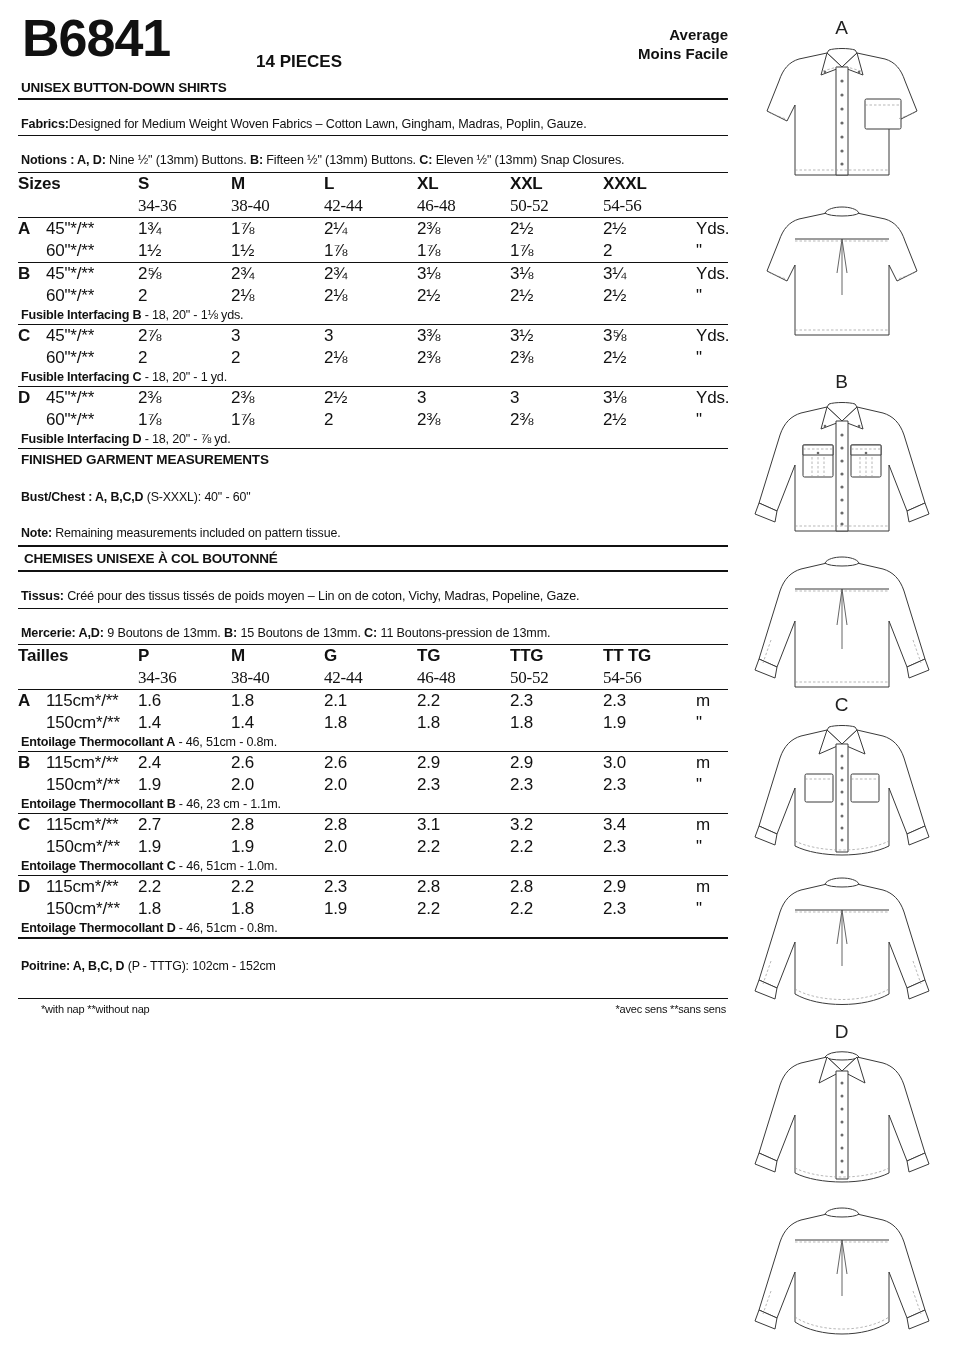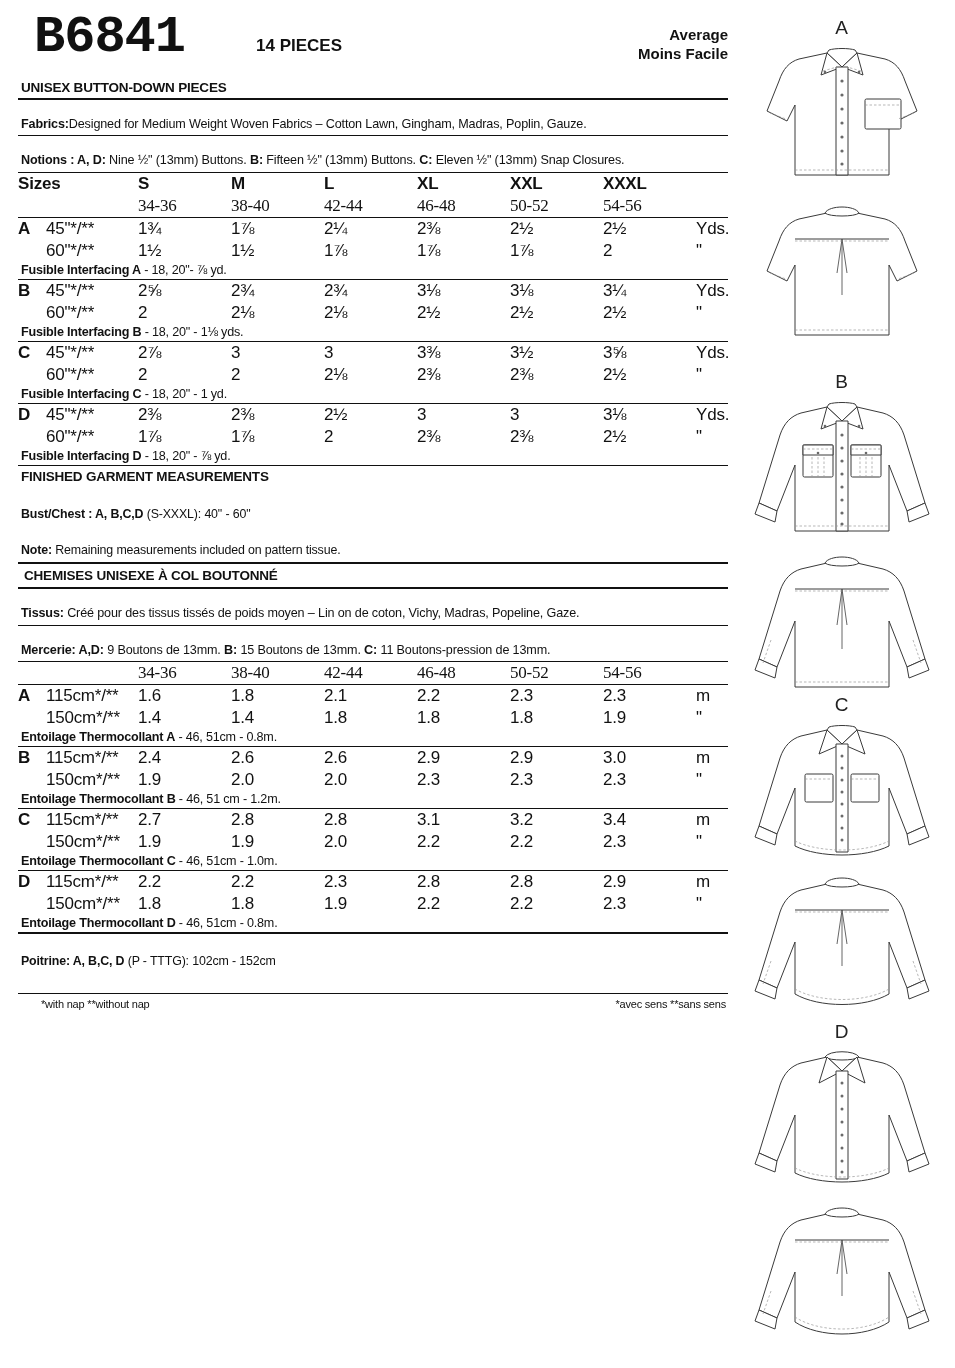--- a/index.html
+++ b/index.html
@@ -8,26 +8,26 @@
     font-family:"Liberation Sans","DejaVu Sans",sans-serif;
     color:#111;overflow:hidden;
   }
   .page{position:relative;width:955px;height:1368px;}
 
   
   .left{position:absolute;left:18px;top:0;width:710px;}
 
   .headrow{position:relative;height:78px;}
   .patno{
-    position:absolute;left:16px;top:12px;
+    position:absolute;left:4px;top:12px;
     font-size:52px;font-weight:bold;letter-spacing:-1px;
-    font-family:Liberation Mono, monospace;line-height:1;
+    font-family:Liberation Sans, sans-serif;line-height:1;
   }
   .pieces{
-    position:absolute;left:238px;top:36px;
+    position:absolute;left:238px;top:52px;
     font-size:17px;font-weight:bold;letter-spacing:0px;
     font-family:"Liberation Sans",sans-serif;
   }
   .diff{
     position:absolute;right:0;top:26px;text-align:right;
     font-size:15px;font-weight:bold;line-height:1.25;
   }
 
   .maintitle{
     font-size:13.5px;font-weight:bold;letter-spacing:-.2px;
@@ -82,21 +82,21 @@
 
     <div class="headrow">
       <div class="patno">B6841</div>
       <div class="pieces">14 PIECES</div>
       <div class="diff">
         <div>Average</div>
         <div>Moins Facile</div>
       </div>
     </div>
 
-    <div class="maintitle">UNISEX BUTTON-DOWN PIECES</div>
+    <div class="maintitle">UNISEX BUTTON-DOWN SHIRTS</div>
     <div class="rule2"></div>
 
     <div class="txtline">
       <b>Fabrics:</b><span>Designed for Medium Weight Woven Fabrics – Cotton Lawn, Gingham, Madras, Poplin, Gauze.</span>
     </div>
     <div class="rule"></div>
 
     <div class="txtline">
       <span style="font-weight:bold">Notions : A, D:</span><span> Nine ½" (13mm) Buttons. </span><span style="font-weight:bold">B:</span><span> Fifteen ½" (13mm) Buttons. </span><span style="font-weight:bold">C:</span><span> Eleven ½" (13mm) Snap Closures.</span>
     </div>
@@ -148,23 +148,20 @@
           <td class="c-sz">1½</td>
           <td class="c-sz">1½</td>
           <td class="c-sz">1⅞</td>
           <td class="c-sz">1⅞</td>
           <td class="c-sz">1⅞</td>
           <td class="c-sz">2</td>
           <td class="c-unit">"</td>
         </tr>
       </tbody>
         </table>
-      <div class="interf">
-        <b>Fusible Interfacing A</b><span> - 18, 20"- ⅞ yd.</span>
-      </div>
       <div class="rule"></div>
     </div>
 
     <div>
       <table class="y">
         <tbody>
             <tr>
           <td class="c-view">B</td>
           <td class="c-wid">45"*/**</td>
           <td class="c-sz">2⅝</td>
@@ -277,20 +274,30 @@
     </div>
     <div class="rule"></div>
 
     <div class="txtline">
       <span style="font-weight:bold">Mercerie: A,D:</span><span> 9 Boutons de 13mm. </span><span style="font-weight:bold">B:</span><span> 15 Boutons de 13mm. </span><span style="font-weight:bold">C:</span><span> 11 Boutons-pression de 13mm.</span>
     </div>
     <div class="rule"></div>
 
     <table class="y">
       <tbody>
+          <tr class="sizehdr">
+        <td colspan="2" style="width:120px">Tailles</td>
+        <td class="c-sz">P</td>
+        <td class="c-sz">M</td>
+        <td class="c-sz">G</td>
+        <td class="c-sz">TG</td>
+        <td class="c-sz">TTG</td>
+        <td class="c-sz">TT TG</td>
+        <td class="c-unit"></td>
+      </tr>
       <tr class="szsub">
         <td colspan="2" style="width:120px"></td>
         <td class="c-sz">34-36</td>
         <td class="c-sz">38-40</td>
         <td class="c-sz">42-44</td>
         <td class="c-sz">46-48</td>
         <td class="c-sz">50-52</td>
         <td class="c-sz">54-56</td>
         <td class="c-unit"></td>
       </tr>
@@ -352,21 +359,21 @@
           <td class="c-sz">2.0</td>
           <td class="c-sz">2.0</td>
           <td class="c-sz">2.3</td>
           <td class="c-sz">2.3</td>
           <td class="c-sz">2.3</td>
           <td class="c-unit">"</td>
         </tr>
       </tbody>
         </table>
       <div class="interf">
-        <b>Entoilage Thermocollant B</b><span> - 46, 51 cm - 1.2m.</span>
+        <b>Entoilage Thermocollant B</b><span> - 46, 23 cm - 1.1m.</span>
       </div>
       <div class="rule"></div>
     </div>
 
     <div>
       <table class="y">
         <tbody>
             <tr>
           <td class="c-view">C</td>
           <td class="c-wid">115cm*/**</td>

